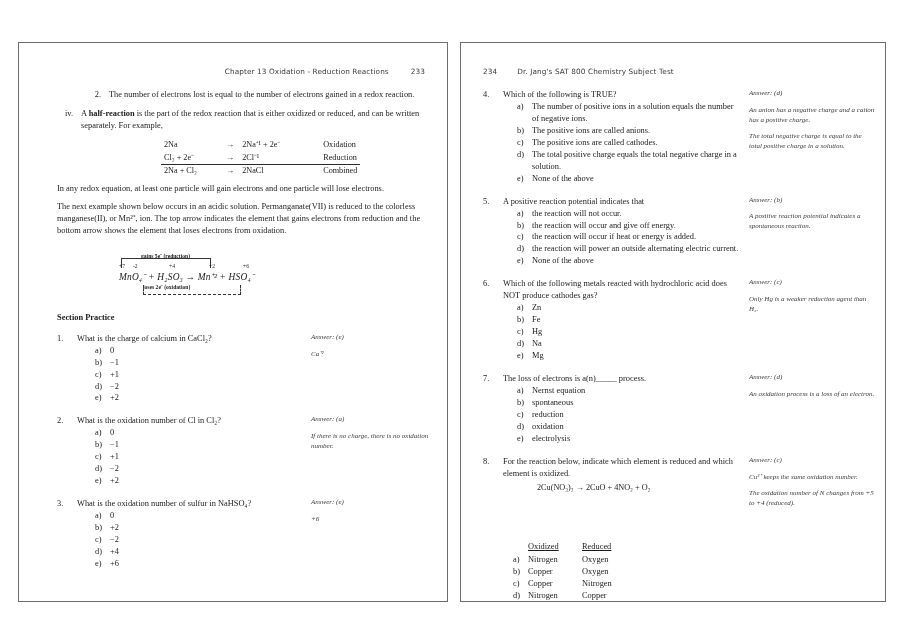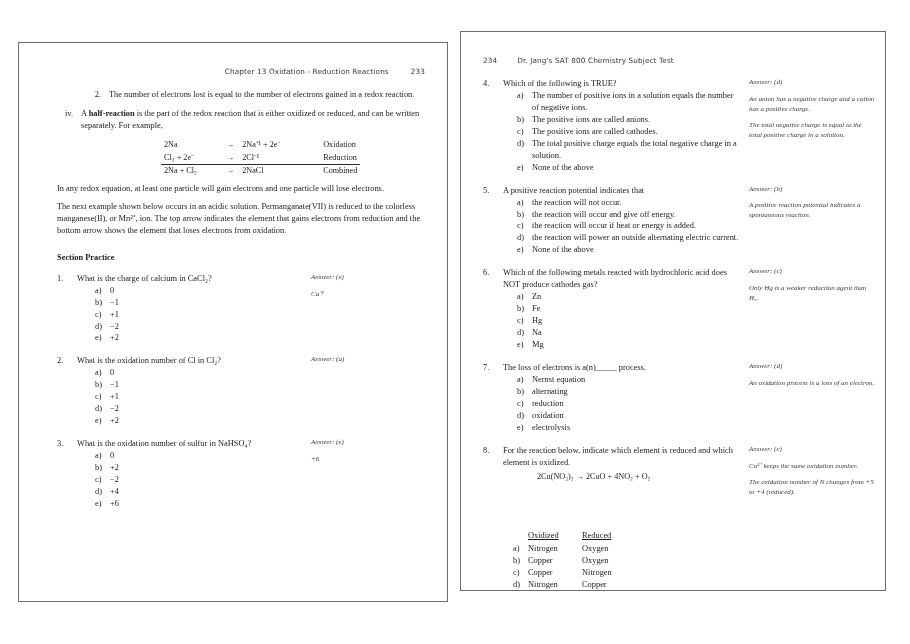--- a/index.html
+++ b/index.html
@@ -21,21 +21,21 @@
     width: 910px; height: 644px; text-decoration: underline;
   }
   .page {
     position: absolute;
     background: #fff;
     border: 1px solid #6d6d6d;
     box-sizing: border-box;
     overflow: hidden;
   }
   .page-left  { left: 18px;  top: 42px; width: 430px; height: 560px; }
-  .page-right { left: 460px; top: 31px; width: 426px; height: 560px; }
+  .page-right { left: 460px; top: 42px; width: 426px; height: 560px; }
 
   .page-inner { position: relative; width: 100%; height: 100%; }
 
   
   .runhead {
     font-family: "DejaVu Sans", sans-serif;
     font-size: 7.3px;
     color: #3a3a3a;
     letter-spacing: .1px;
     position: absolute;
@@ -242,20 +242,34 @@
                 <td class="rhs">2NaCl</td>
                 <td class="lbl">Combined</td>
               </tr>
             </tbody>
         </table>
 
         <div class="para">In any redox equation, at least one particle will gain electrons and one particle will lose electrons.</div>
 
         <div class="para">The next example shown below occurs in an acidic solution. Permanganate(VII) is reduced to the colorless manganese(II), or Mn²⁺, ion. The top arrow indicates the element that gains electrons from reduction and the bottom arrow shows the element that loses electrons from oxidation.</div>
 
+        <div class="redoxfig">
+          <div class="arc-top"></div>
+          <div class="topnote">gains 5e⁻ (reduction)</div>
+          <div id="oxnums">
+              <div class="oxnum" style="left: 62px;">+7</div>
+              <div class="oxnum" style="left: 76px;">-2</div>
+              <div class="oxnum" style="left: 112px;">+4</div>
+              <div class="oxnum" style="left: 152px;">+2</div>
+              <div class="oxnum" style="left: 186px;">+6</div>
+            </div>
+          <div class="eqline">MnO₄⁻ + H₂SO₃ → Mn⁺² + HSO₄⁻</div>
+          <div class="botnote">loses 2e⁻ (oxidation)</div>
+          <div class="arc-bot"></div>
+        </div>
 
         <div class="sec-head">Section Practice</div>
 
         <div id="left-questions">
             <div class="q q-left">
               <div class="qmain">
                 <div class="qstem">
                   <div class="qnum">1.</div>
                   <div class="qtext">What is the charge of calcium in CaCl₂?</div>
                 </div>
@@ -311,20 +325,21 @@
                     <span class="ctxt">−2</span>
                   </li>
                   <li>
                     <span class="clet">e)</span>
                     <span class="ctxt">+2</span>
                   </li>
                 </ul>
               </div>
               <div class="qnote">
                 <div class="ans">Answer: (a)</div>
+                <p>If there is no charge, there is no oxidation number.</p>
               </div>
             </div>
             <div class="q q-left">
               <div class="qmain">
                 <div class="qstem">
                   <div class="qnum">3.</div>
                   <div class="qtext">What is the oxidation number of sulfur in NaHSO₄?</div>
                 </div>
                 <ul class="choices choices-indent">
                   <li>
@@ -478,21 +493,21 @@
                   <div class="qnum">7.</div>
                   <div class="qtext">The loss of electrons is a(n)_____ process.</div>
                 </div>
                 <ul class="choices choices-indent-r">
                   <li>
                     <span class="clet">a)</span>
                     <span class="ctxt">Nernst equation</span>
                   </li>
                   <li>
                     <span class="clet">b)</span>
-                    <span class="ctxt">alternating</span>
+                    <span class="ctxt">spontaneous</span>
                   </li>
                   <li>
                     <span class="clet">c)</span>
                     <span class="ctxt">reduction</span>
                   </li>
                   <li>
                     <span class="clet">d)</span>
                     <span class="ctxt">oxidation</span>
                   </li>
                   <li>

